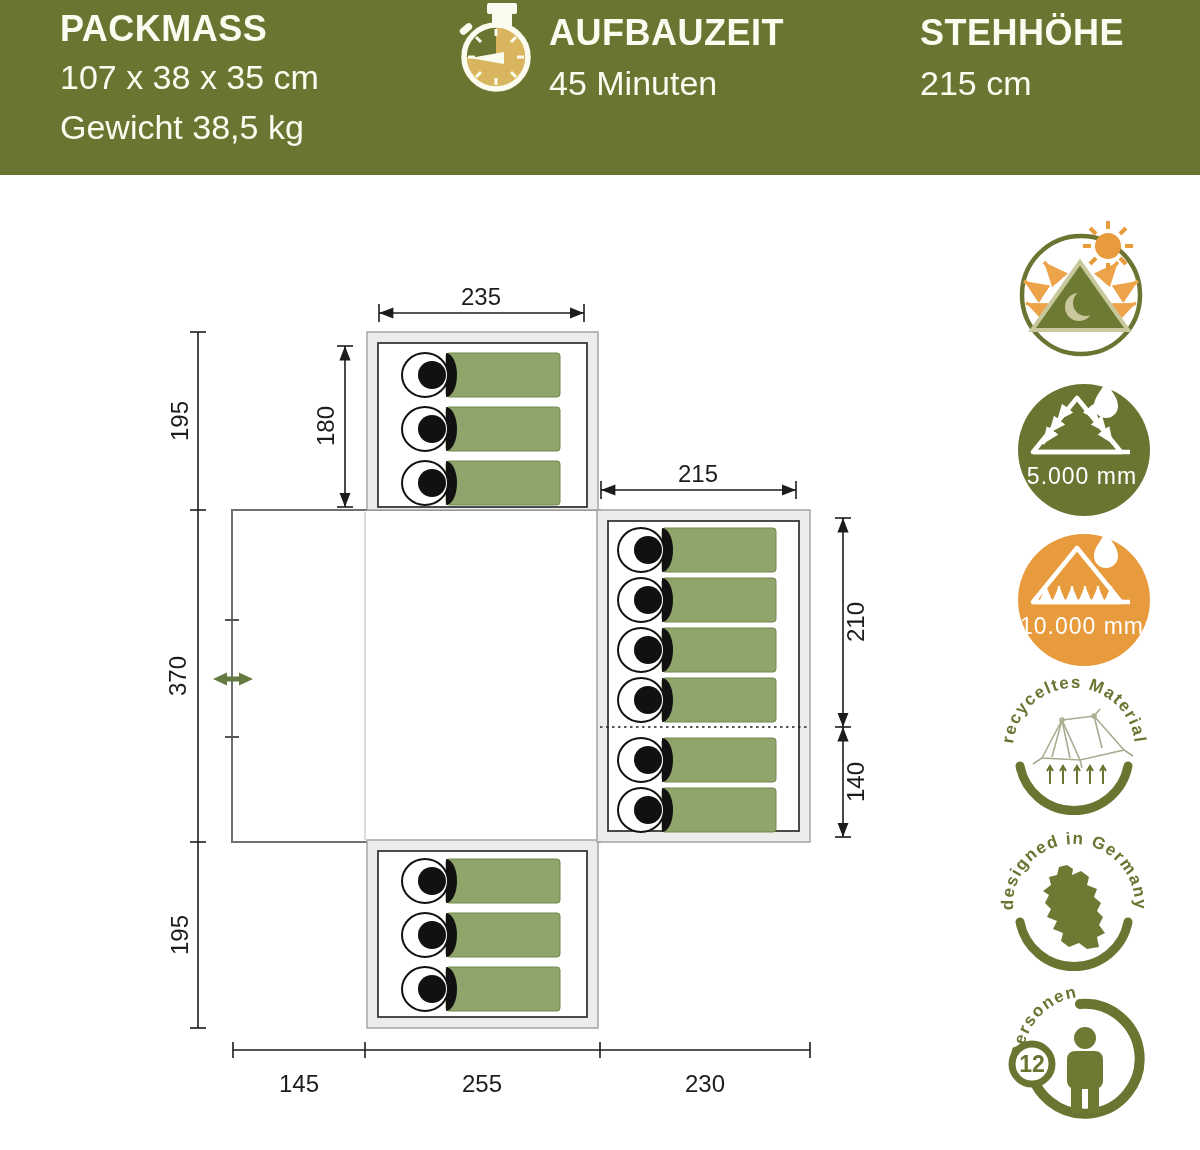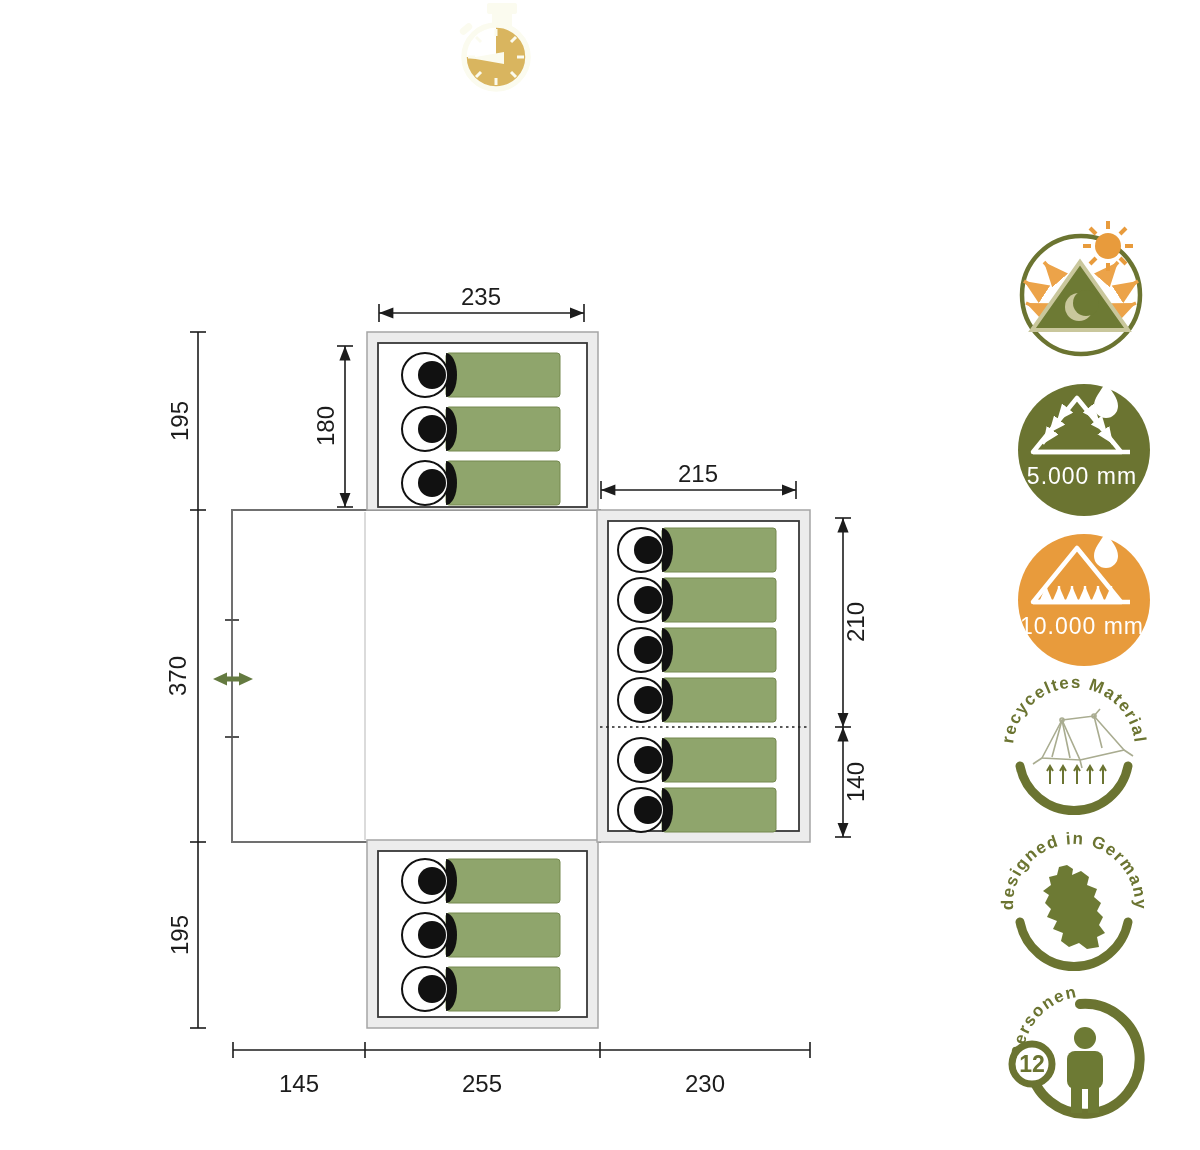--- a/index.html
+++ b/index.html
@@ -13,20 +13,31 @@
   .dim-label{font-size:24px;fill:#1c1c1c;}
   .arc-text{font-size:17px;font-weight:bold;fill:#6b7431;letter-spacing:1.5px;}
   .wc-label{font-size:23px;fill:#ffffff;letter-spacing:1px;}
   .badge-num{font-size:23px;font-weight:bold;fill:#6b7431;}
 </style>
 </head>
 <body>
 
 <div class="page">
 
+  <div class="header">
+    <div class="h-title" style="left:60px;top:8px">PACKMASS</div>
+    <div class="h-line" style="left:60px;top:58px">107 x 38 x 35 cm</div>
+    <div class="h-line" style="left:60px;top:108px">Gewicht 38,5 kg</div>
+
+    <div class="h-title" style="left:549px;top:12px">AUFBAUZEIT</div>
+    <div class="h-line" style="left:549px;top:64px">45 Minuten</div>
+
+    <div class="h-title" style="left:920px;top:12px">STEHHÖHE</div>
+    <div class="h-line" style="left:920px;top:64px">215 cm</div>
+  </div>
 
   <svg class="plan-svg" width="1200" height="1150" viewBox="0 0 1200 1150">
     <defs>
       <g id="bag">
         <rect x="44" y="1" width="114" height="44" rx="3" fill="#8fa56c" stroke="#74884f" stroke-width="1"></rect>
         <path d="M44,1 a11,22 0 0 1 0,44 Z" fill="#111"></path>
         <ellipse cx="23" cy="23" rx="23" ry="22" fill="#fff" stroke="#111" stroke-width="2"></ellipse>
         <circle cx="30" cy="23" r="14" fill="#111"></circle>
       </g>
       <marker id="kE" orient="auto" markerWidth="10" markerHeight="8" refX="9" refY="3.5">

